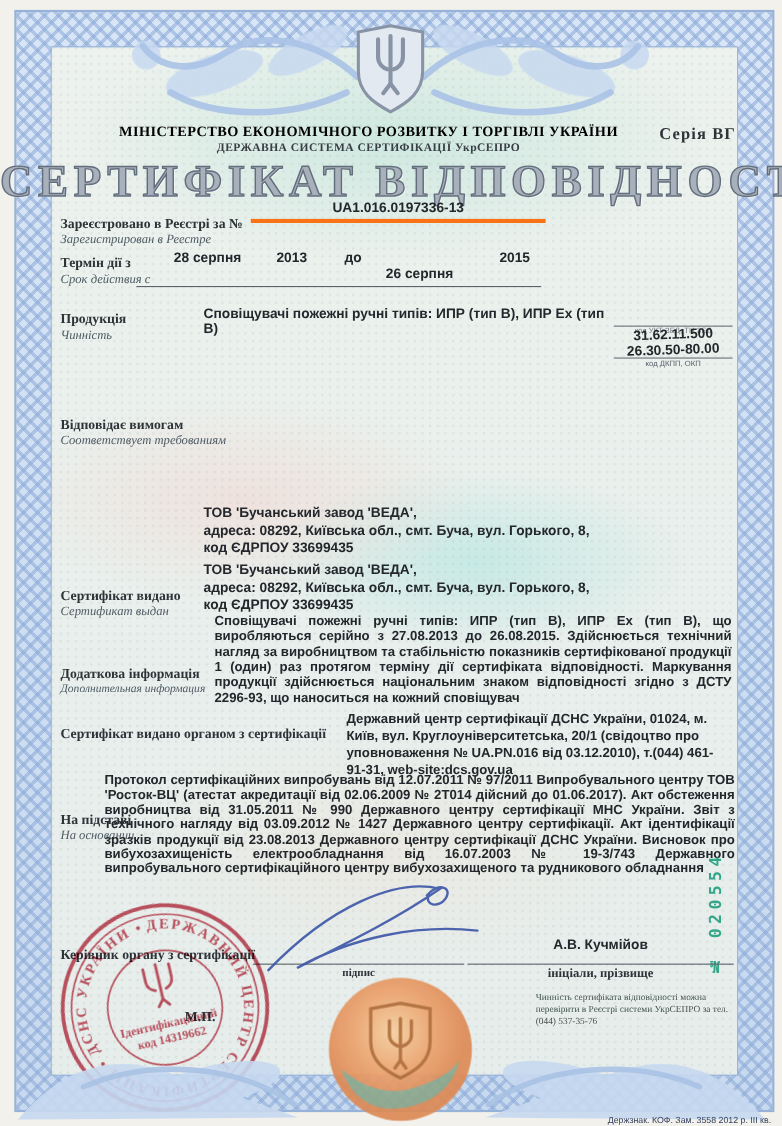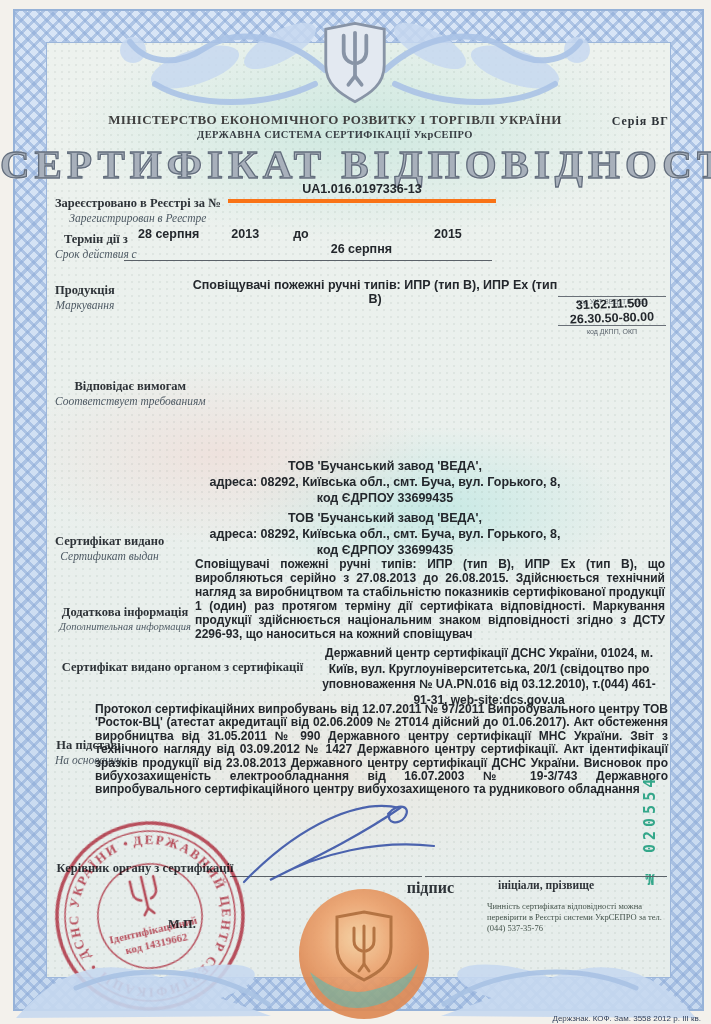--- a/index.html
+++ b/index.html
@@ -33,42 +33,42 @@
     background-image: radial-gradient(circle at 1px 1px, rgba(110,130,120,.10) 1px, rgba(0,0,0,0) 1.6px);
     background-size:7px 7px; pointer-events:none;
   }
   .content { position:absolute; inset:0; }
 
   .orn-top  { position:absolute; left:75px;  top:12px;  width:560px; height:100px; }
   .orn-bot  { position:absolute; left:16px;  top:928px; width:680px; height:90px; }
   .shield   { position:absolute; left:322px; top:20px;  width:66px;  height:86px; }
 
   .ministry { position:absolute; left:100px; top:112px; width:470px; text-align:center;
-              font-weight:bold; font-size:13px; letter-spacing:.4px; color:#404040; }
+              font-weight:bold; font-size:13px; letter-spacing:.4px; color:#000000; }
   .system   { position:absolute; left:140px; top:129px; width:390px; text-align:center;
               font-weight:bold; font-size:10.5px; letter-spacing:.4px; color:#383e44; }
-  .series   { position:absolute; right:42px; top:114px; font-weight:bold; font-size:12px;
+  .series   { position:absolute; right:42px; top:114px; font-weight:bold; font-size:15px;
               letter-spacing:1px; color:#2e3338; }
   .big-title{ position:absolute; left:0; top:140px; width:711px; text-align:center;
               font-weight:bold; font-size:41px; letter-spacing:5px;
               color:#a8b0bb; -webkit-text-stroke:1.3px #636e7d;
               text-shadow:1px 1px 0 rgba(255,255,255,.8); white-space:nowrap; }
 
   .lbl-uk { font-weight:bold; font-size:12.5px; color:#2e3338; line-height:15px; }
   .lbl-ru { font-style:italic; font-size:11.5px; color:#4e5a64; line-height:14px; }
   .val    { font-family:"Liberation Sans", sans-serif; font-weight:bold; font-size:12.5px;
             color:#23272c; }
 
-  .sec { position:absolute;text-align:center; }
+  .sec { position:absolute; }
   .reg-num   { position:absolute; left:228px; top:182px; width:268px; text-align:center;
                border-bottom:4px solid #f97316; padding-bottom:3px; }
   .term-vals { position:absolute; left:124px; top:227px; width:368px;
                border-bottom:1px solid #5a6168; padding-bottom:4px;
                display:flex; gap:0; }
-  .term-vals span:nth-child(1){ margin-left:14px; }
+  .term-vals span:nth-child(1){ margin-left:34px; }
   .term-vals span:nth-child(2){ margin-left:32px; }
   .term-vals span:nth-child(3){ margin-left:34px; }
   .term-vals span:nth-child(4){ margin-left:22px;margin-top:15px; }
   .term-vals span:nth-child(5){ margin-left:42px; }
 
   .codes { position:absolute; left:556px; top:296px; width:112px; text-align:center; }
   .codes .rule { border-top:1px solid #6a7078; margin:0 2px; }
   .codes .tiny { font-size:7px; color:#5a636c; font-family:"Liberation Sans", sans-serif; }
   .codes .tiny.top { margin-top:1px; margin-bottom:-8px; opacity:.85; }
   .codes .num  { font-family:"Liberation Sans", sans-serif; font-weight:bold; font-size:12.5px;
@@ -78,22 +78,22 @@
   .just { text-align:justify; line-height:14px; font-size:12px; }
   .lines div { line-height:16px; }
 
   .serial-green { position:absolute; left:641px; top:738px; height:150px;
                   writing-mode:vertical-rl; transform:rotate(180deg);
                   font-family:"DejaVu Sans Mono", monospace; font-size:15px;
                   letter-spacing:4px; color:rgba(32,158,128,.9); font-weight:bold; }
 
   .sig-line1 { position:absolute; left:230px; top:856px; width:192px;
                border-bottom:1px solid #5a6168; height:20px; }
-  .sig-cap1  { position:absolute; left:230px; top:879px; width:192px; text-align:right;
-               font-weight:bold; font-size:16px; color:#2e3338;padding-left:32px; }
+  .sig-cap1  { position:absolute; left:230px; top:879px; width:192px; text-align:center;
+               font-weight:bold; font-size:10px; color:#2e3338; }
   .sig-line2 { position:absolute; left:425px; top:856px; width:242px;
                border-bottom:1px solid #5a6168; height:20px; }
   .sig-name  { position:absolute; left:425px; top:852px; width:242px; text-align:center; }
   .sig-cap2  { position:absolute; left:425px; top:879px; width:242px; text-align:center;
                font-weight:bold; font-size:11.5px; color:#2e3338; }
   .mp        { position:absolute; left:168px; top:893px; font-weight:bold; font-size:12.5px;
                color:#2e3338;margin-top:24px; }
   .signature-svg { position:absolute; left:238px; top:796px; width:210px; height:92px; }
 
   .stamp-red { position:absolute; left:50px; top:816px; width:200px; height:200px;
@@ -160,21 +160,21 @@
     <div class="term-vals val">
       <span>28 серпня</span>
       <span>2013</span>
       <span>до</span>
       <span>26 серпня</span>
       <span>2015</span>
     </div>
 
     <div class="sec" style="left:55px; top:283px;">
       <div class="lbl-uk">Продукція</div>
-      <div class="lbl-ru">Маркування</div>
+      <div class="lbl-ru">Чинність</div>
     </div>
     <div class="sec val" style="left:185px; top:278px; width:380px;">Сповіщувачі пожежні ручні типів: ИПР (тип В), ИПР Ex (тип В)</div>
 
     <div class="codes">
       <div class="rule"></div>
       <div class="tiny top">код УКТ ЗЕД, ТН ЗЕД</div>
       <div class="num">31.62.11.500</div>
       <div class="num">26.30.50-80.00</div>
       <div class="rule"></div>
       <div class="tiny bot">код ДКПП, ОКП</div>
@@ -220,20 +220,21 @@
 
     <div class="serial-green">№ 020554</div>
 
     <div class="sec" style="left:55px; top:861px; width:180px;">
       <div class="lbl-uk">Керівник органу з сертифікації</div>
     </div>
     <div class="mp">М.П.</div>
 
     <div class="sig-line1"></div>
     <div class="sig-cap1">підпис</div>
+    <div class="sig-name val">А.В. Кучмійов</div>
     <div class="sig-line2"></div>
     <div class="sig-cap2">ініціали, прізвище</div>
 
     <svg class="signature-svg" viewBox="0 0 210 92">
       <g fill="none" stroke="#3b55a8" stroke-width="2.2" opacity=".9" stroke-linecap="round">
         <path d="M6 86 C 62 28, 122 2, 162 12 C 122 40, 72 64, 32 84 C 82 56, 142 44, 196 50"></path>
         <path d="M150 18 c 10 -12, 24 -8, 17 3 c -6 9, -20 6, -15 -4"></path>
       </g>
     </svg>
 

